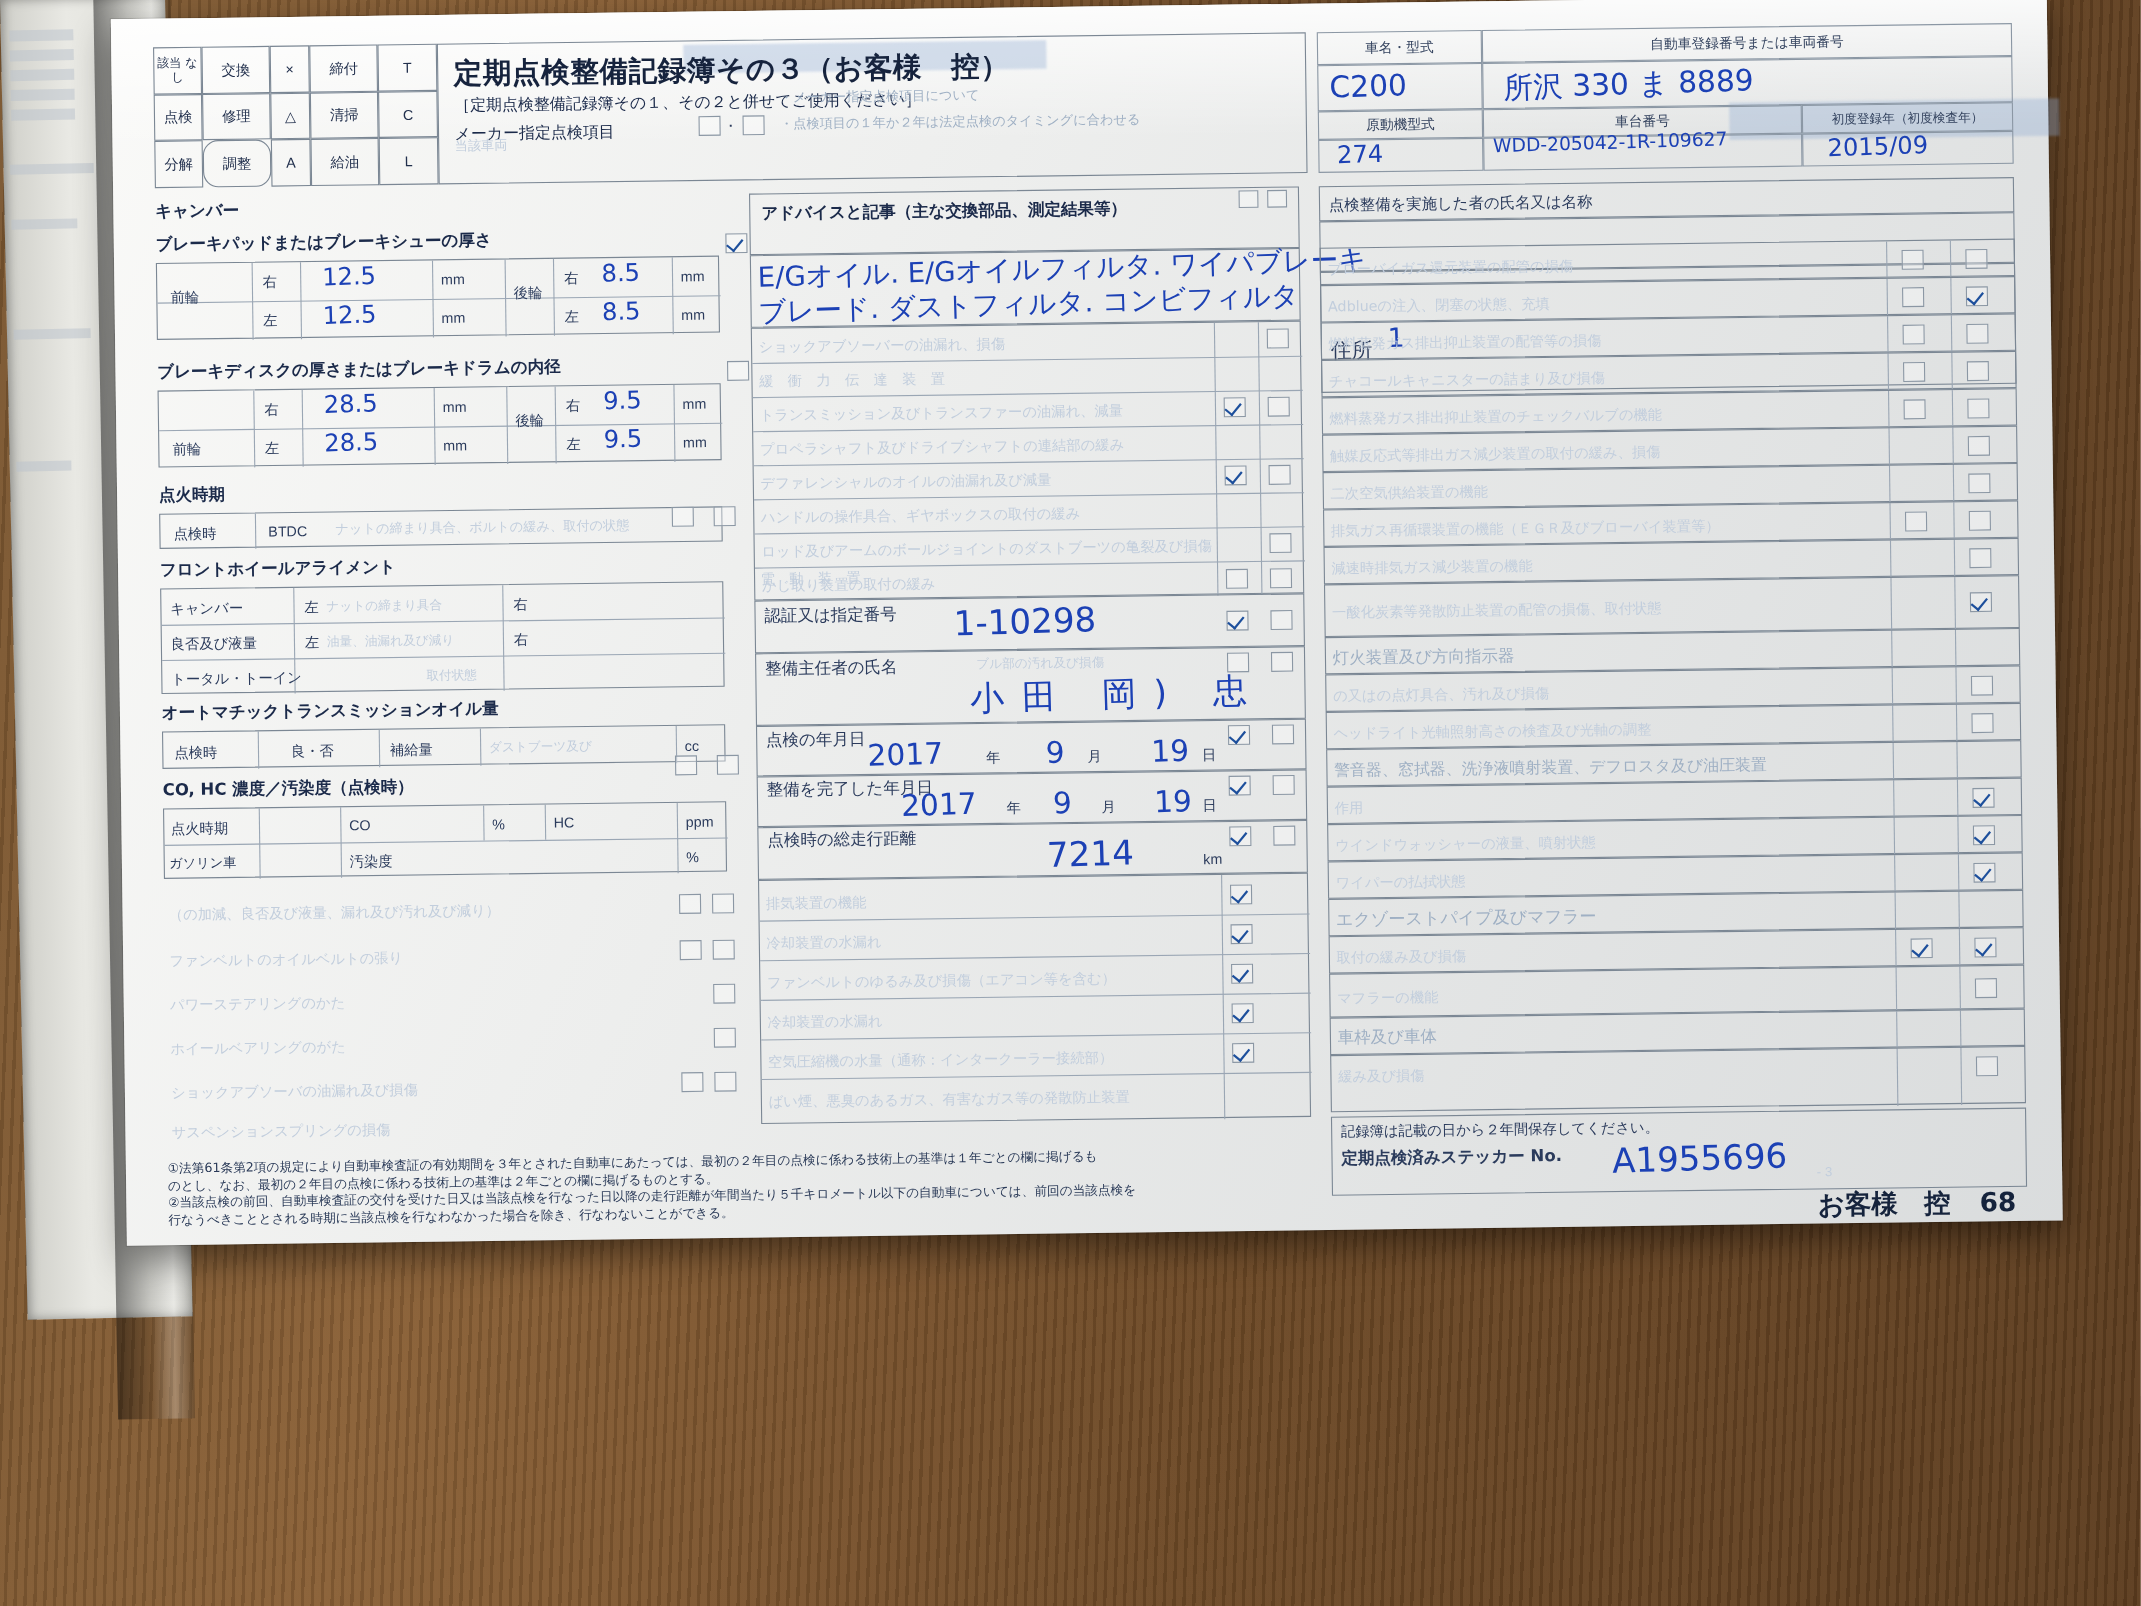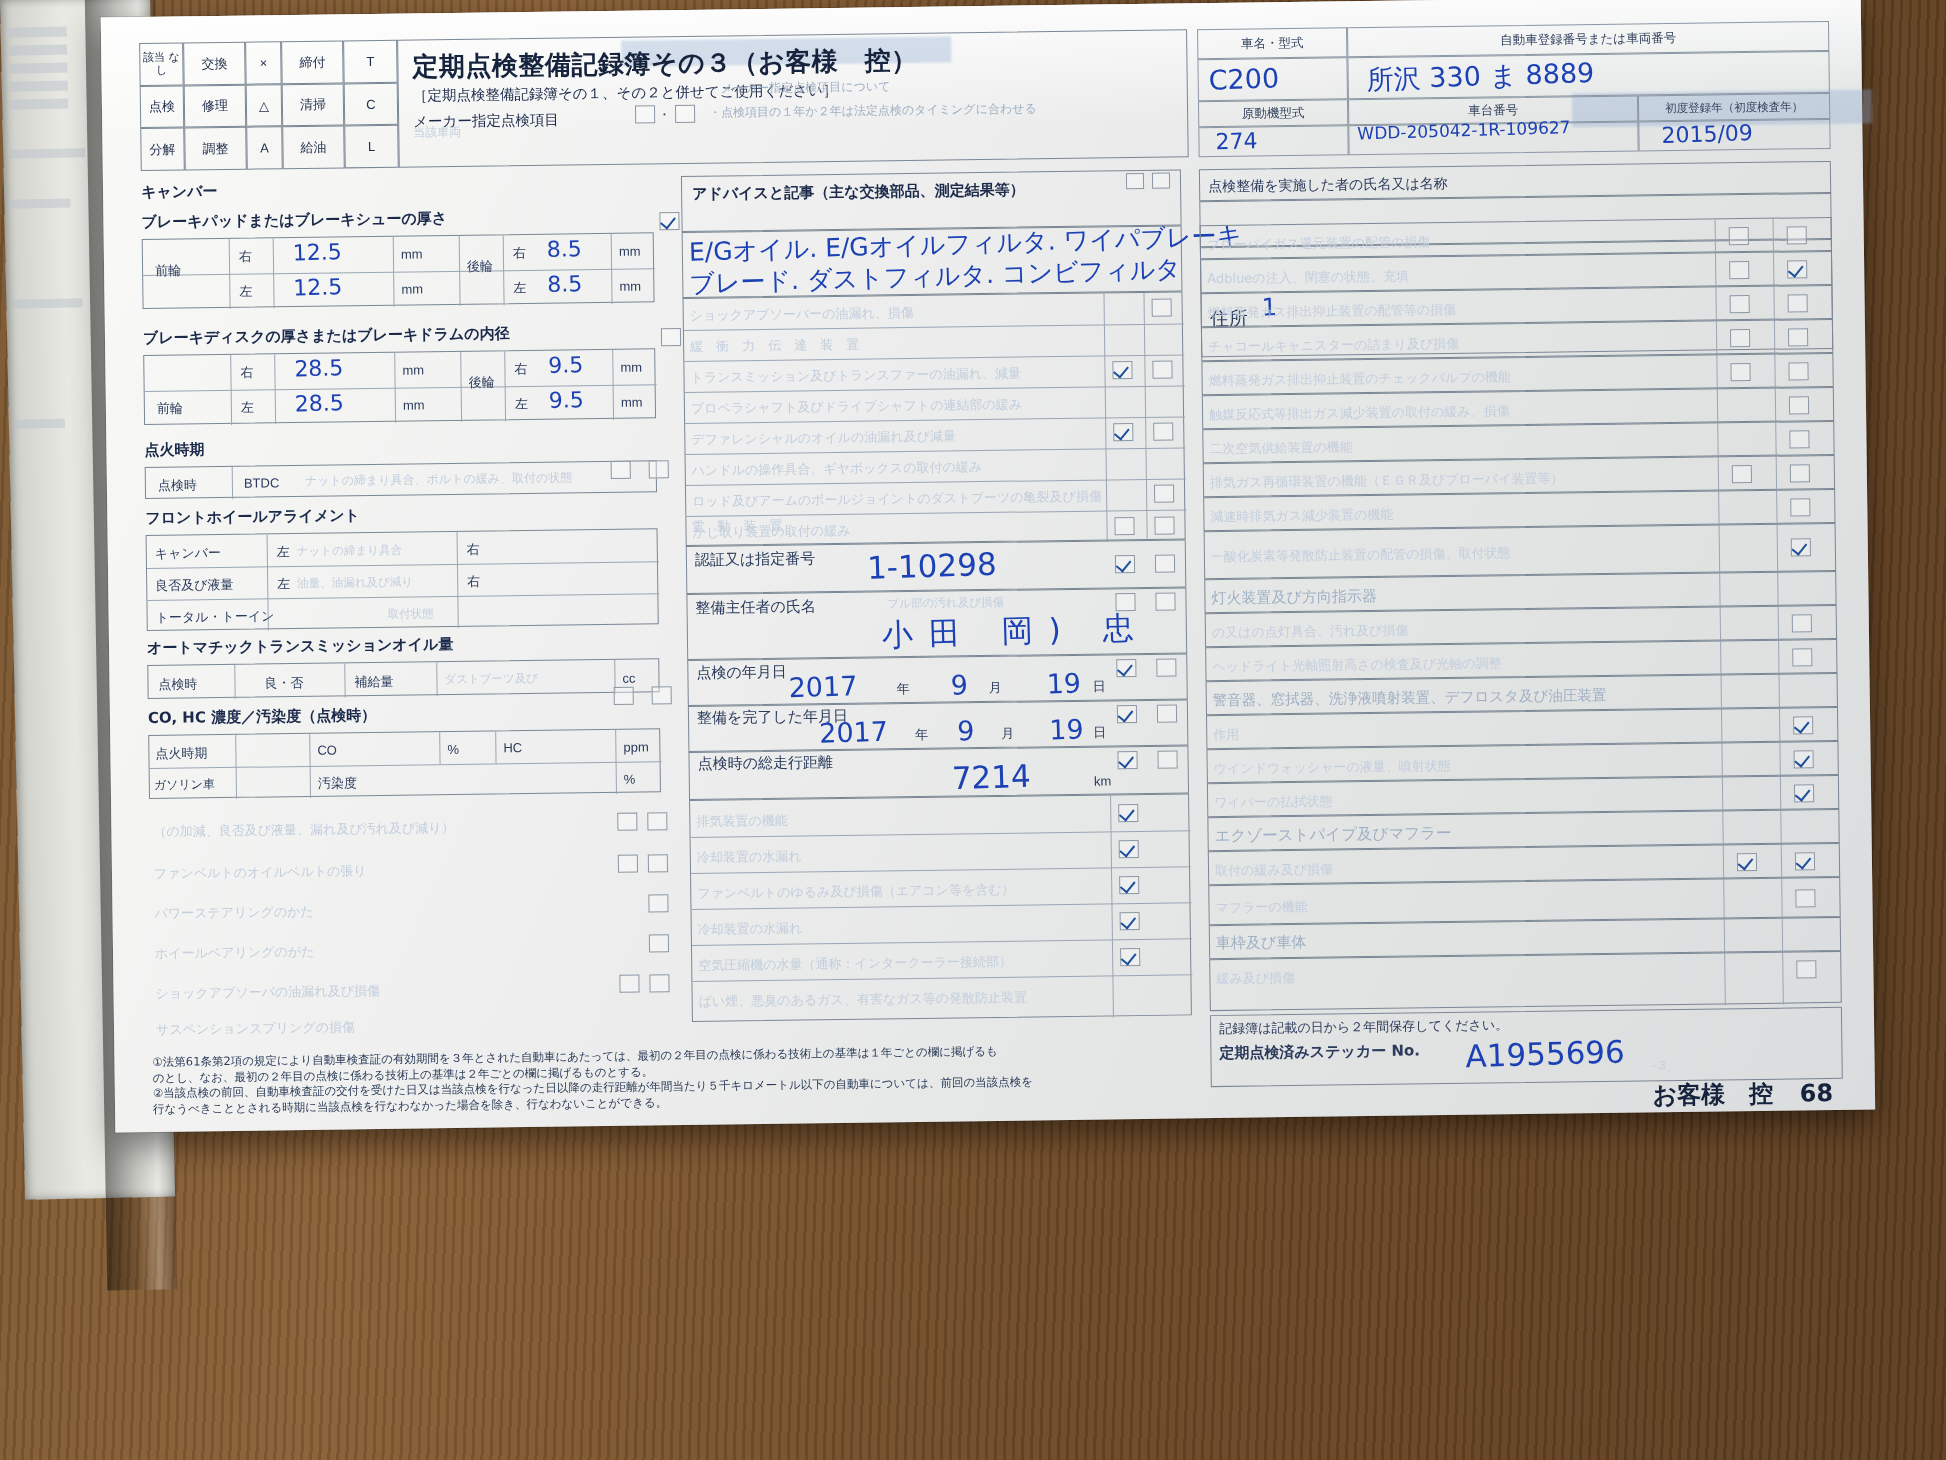--- a/index.html
+++ b/index.html
@@ -109,21 +109,21 @@
       <div class="c jp" style="left:142px;top:0;width:62px;height:43px;">締付</div>
       <div class="c" style="left:204px;top:0;width:54px;height:43px;">T</div>
 
       <div class="c jp" style="left:0;top:43px;width:44px;height:42px;">点検</div>
       <div class="c jp" style="left:44px;top:43px;width:62px;height:42px;">修理</div>
       <div class="c" style="left:106px;top:43px;width:36px;height:42px;">△</div>
       <div class="c jp" style="left:142px;top:43px;width:62px;height:42px;">清掃</div>
       <div class="c" style="left:204px;top:43px;width:54px;height:42px;">C</div>
 
       <div class="c jp" style="left:0;top:85px;width:44px;height:43px;">分解</div>
-      <div class="c jp" style="left:44px;top:85px;width:62px;height:43px;">調整</div>
+      <div class="c jp" style="left:44px;top:85px;width:62px;height:43px;border-radius:14px;">調整</div>
       <div class="c" style="left:106px;top:85px;width:36px;height:43px;">A</div>
       <div class="c jp" style="left:142px;top:85px;width:62px;height:43px;">給油</div>
       <div class="c" style="left:204px;top:85px;width:54px;height:43px;">L</div>
     </div>
 
     <div class="titlebox">
       <div class="t1 jp">定期点検整備記録簿その３（お客様　控）</div>
       <div class="t2 jp">［定期点検整備記録簿その１、その２と併せてご使用ください］</div>
       <div class="t3 jp">メーカー指定点検項目</div>
       <div class="chk" style="left:236px;top:68px;"></div>

